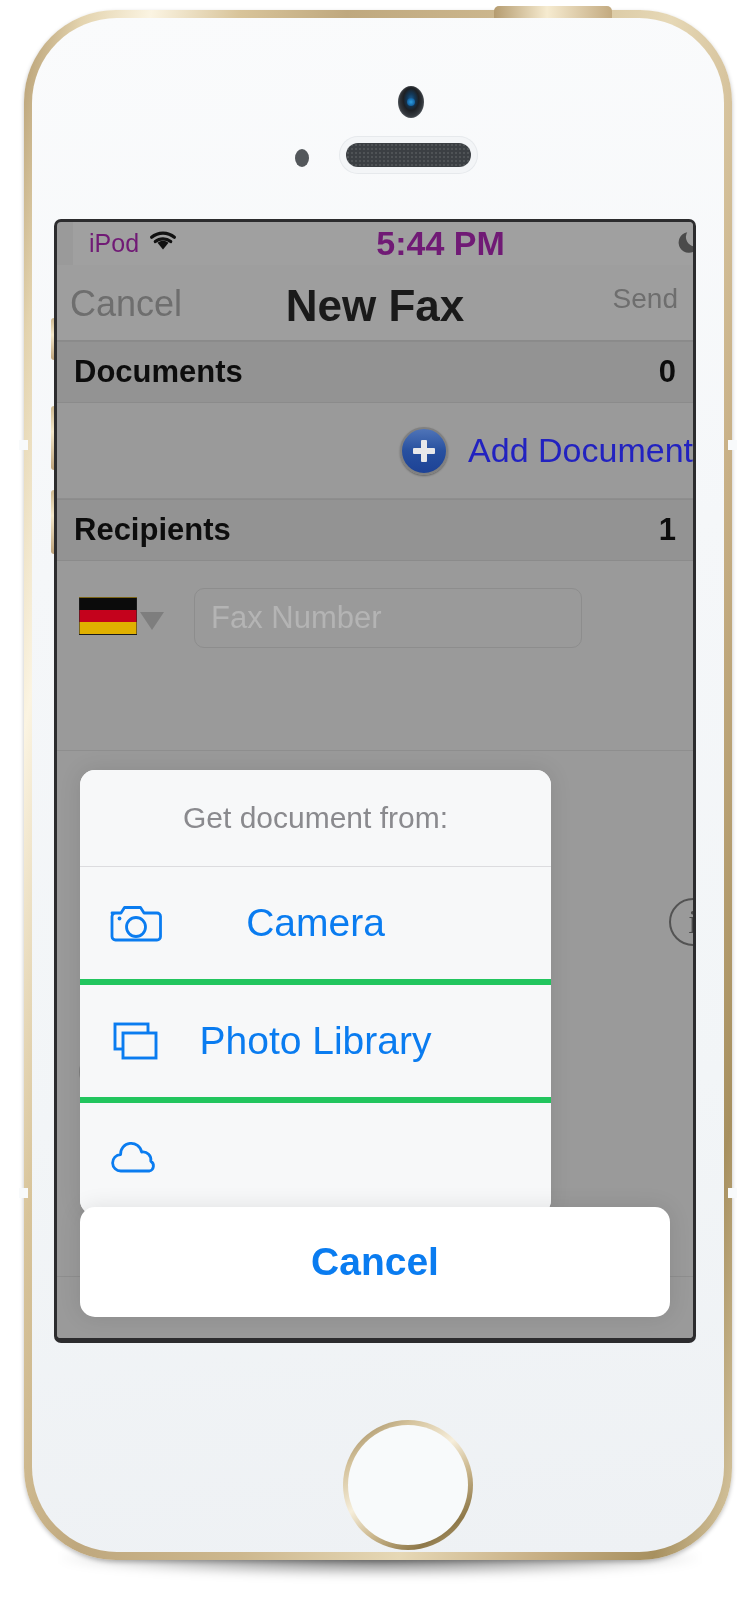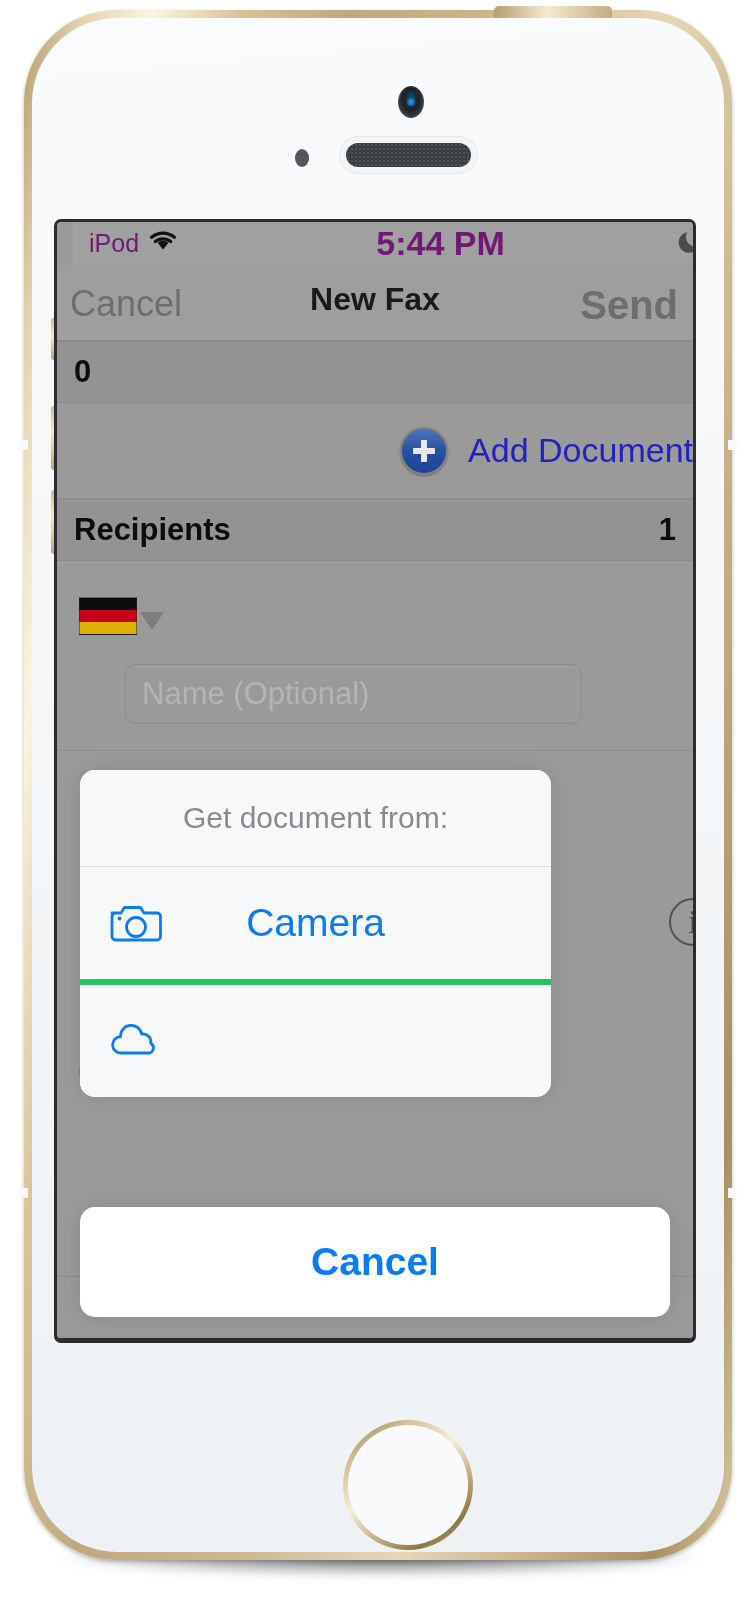--- a/index.html
+++ b/index.html
@@ -184,30 +184,29 @@
   #nav-cancel {
     position: absolute;
     left: 13px; top: 18px;
     font-size: 36px;
     color: #6e6e6e;
   }
   #nav-title {
     position: absolute;
     left: 0; right: 0; top: 16px;
     text-align: center;
-    font-size: 32px;
+    font-size: 44px;
     font-weight: bold;
     color: #1a1a1a;
   }
   #nav-send {
     position: absolute;
     right: 15px; top: 18px;
-    font-size: 40px;
+    font-size: 28px;
     color: #6e6e6e;
-    font-weight: bold;
   }
 
   
   #table-view {
     position: absolute;
     left: 0; top: 119px;
     width: 636px; height: 997px;
     background: #9a9a9a;
   }
   .section-header {
@@ -456,39 +455,40 @@
 
   <div id="nav-bar">
     <div id="nav-cancel">Cancel</div>
     <div id="nav-title">New Fax</div>
     <div id="nav-send">Send</div>
   </div>
 
   <div id="table-view">
 
     <div class="section-header">
+      <span>Documents</span>
       <span>0</span>
     </div>
 
     <div class="row" id="row-add-document">
       <span class="plus-circle"></span>
       <span id="add-document-label">Add Document</span>
     </div>
 
     <div class="section-header">
       <span>Recipients</span>
       <span>1</span>
     </div>
 
     <div class="row" id="row-recipient">
       <div id="flag-button">
         <span class="flag-de"></span>
         <span class="caret-down"></span>
       </div>
-      <div class="text-field" id="field-name">Name (Optional)</div>
+      <div class="text-field" id="field-fax-number">Fax Number</div>
     </div>
 
     <div id="row-lower-a"></div>
 
   </div>
 
   <div id="add-recipient-plus"></div>
 
   <div id="info-button">i</div>
 
@@ -500,20 +500,29 @@
       <span class="sheet-icon">
         <svg width="56" height="46" viewBox="0 0 56 46">
           <path d="M4 13 h9 l3.5 -5.5 h16 L36 13 h13 a3.5 3.5 0 0 1 3.5 3.5 v20 a3.5 3.5 0 0 1 -3.5 3.5 H7.5 A3.5 3.5 0 0 1 4 36.5 V16.5 A3.5 3.5 0 0 1 7.5 13 Z" fill="none" stroke="#0a7cf0" stroke-width="2.8" stroke-linejoin="round"></path>
           <circle cx="28" cy="27" r="9.5" fill="none" stroke="#0a7cf0" stroke-width="2.8"></circle>
           <circle cx="11.5" cy="18.5" r="1.9" fill="#0a7cf0"></circle>
         </svg>
       </span>
       <span class="sheet-label">Camera</span>
     </div>
 
+    <div class="sheet-row">
+      <span class="sheet-icon">
+        <svg width="56" height="50" viewBox="0 0 56 50">
+          <rect x="7" y="8" width="33" height="25" fill="none" stroke="#0a7cf0" stroke-width="2.9"></rect>
+          <rect x="15" y="17" width="33" height="25" fill="#f7f8f9" stroke="#0a7cf0" stroke-width="2.9"></rect>
+        </svg>
+      </span>
+      <span class="sheet-label">Photo Library</span>
+    </div>
 
     <div class="sheet-row">
       <span class="sheet-icon">
         <svg width="58" height="42" viewBox="0 0 58 42">
           <path d="M14 33 a8.2 8.2 0 0 1 -0.4 -16.4 A10.6 10.6 0 0 1 34.6 14 a8 8 0 0 1 9.2 9.3 A5.3 5.3 0 0 1 42.5 33 Z" fill="none" stroke="#0a7cf0" stroke-width="2.8" stroke-linejoin="round"></path>
         </svg>
       </span>
     </div>
   </div>
 

